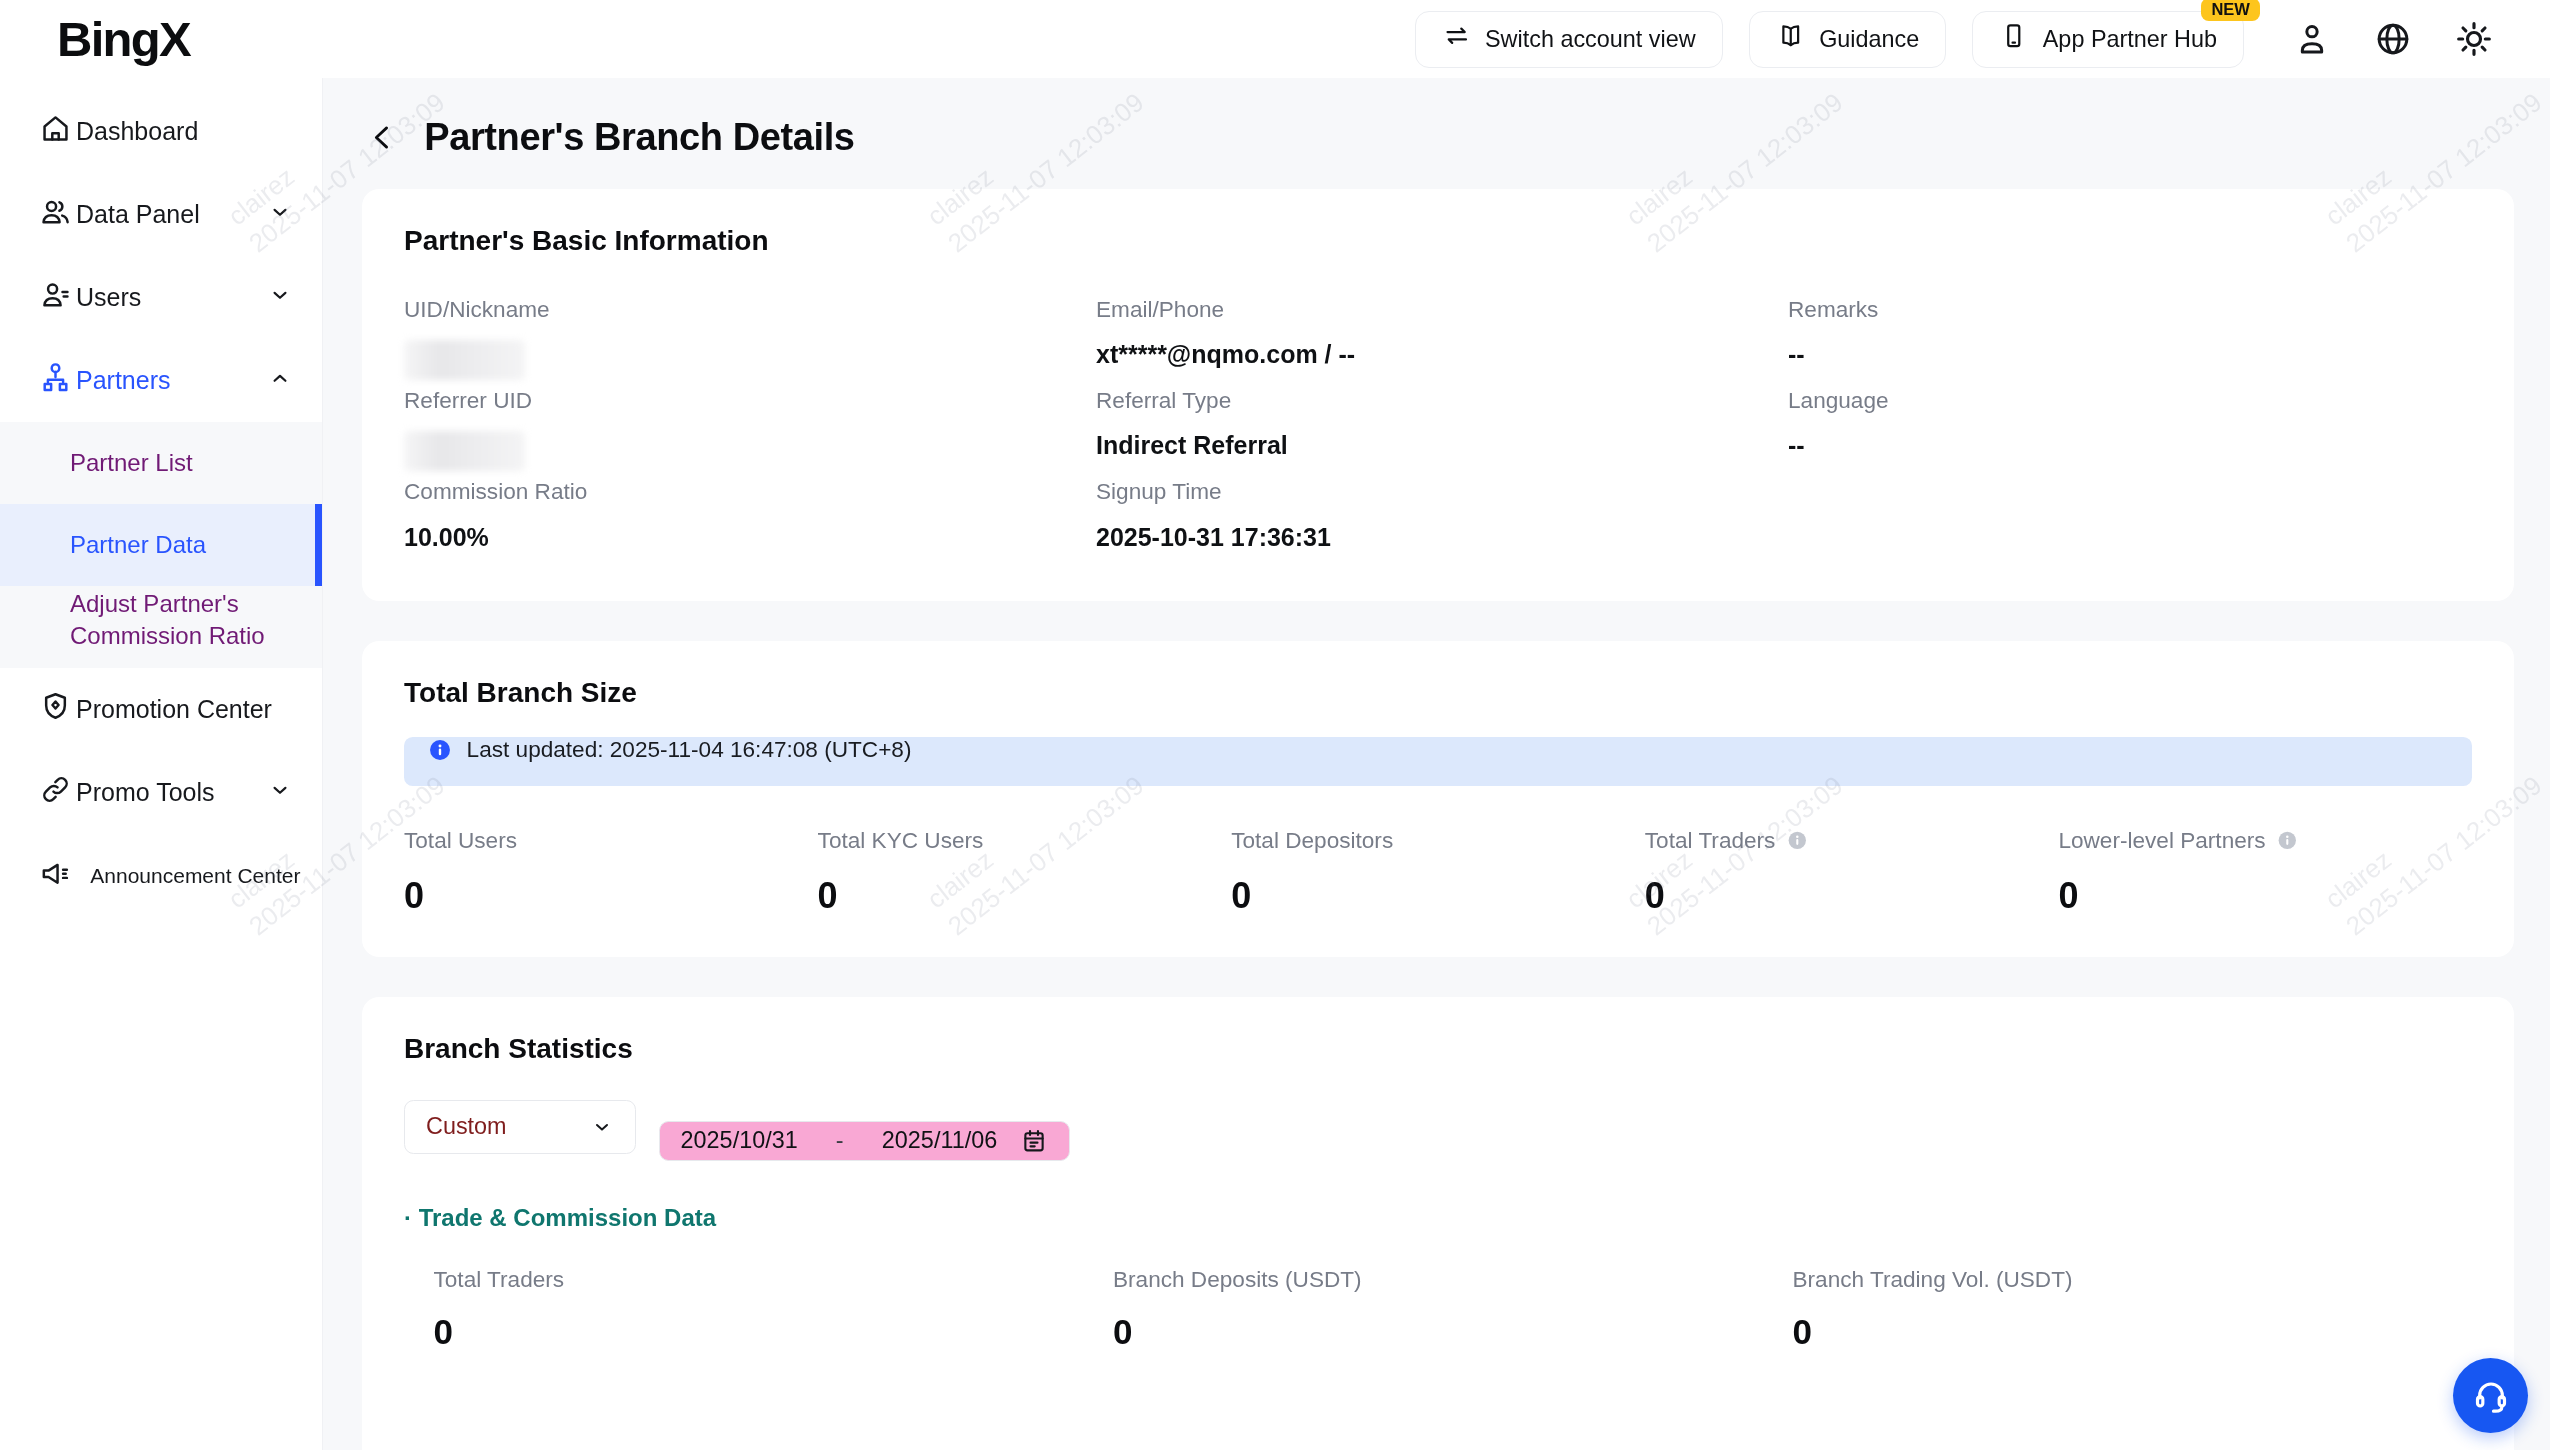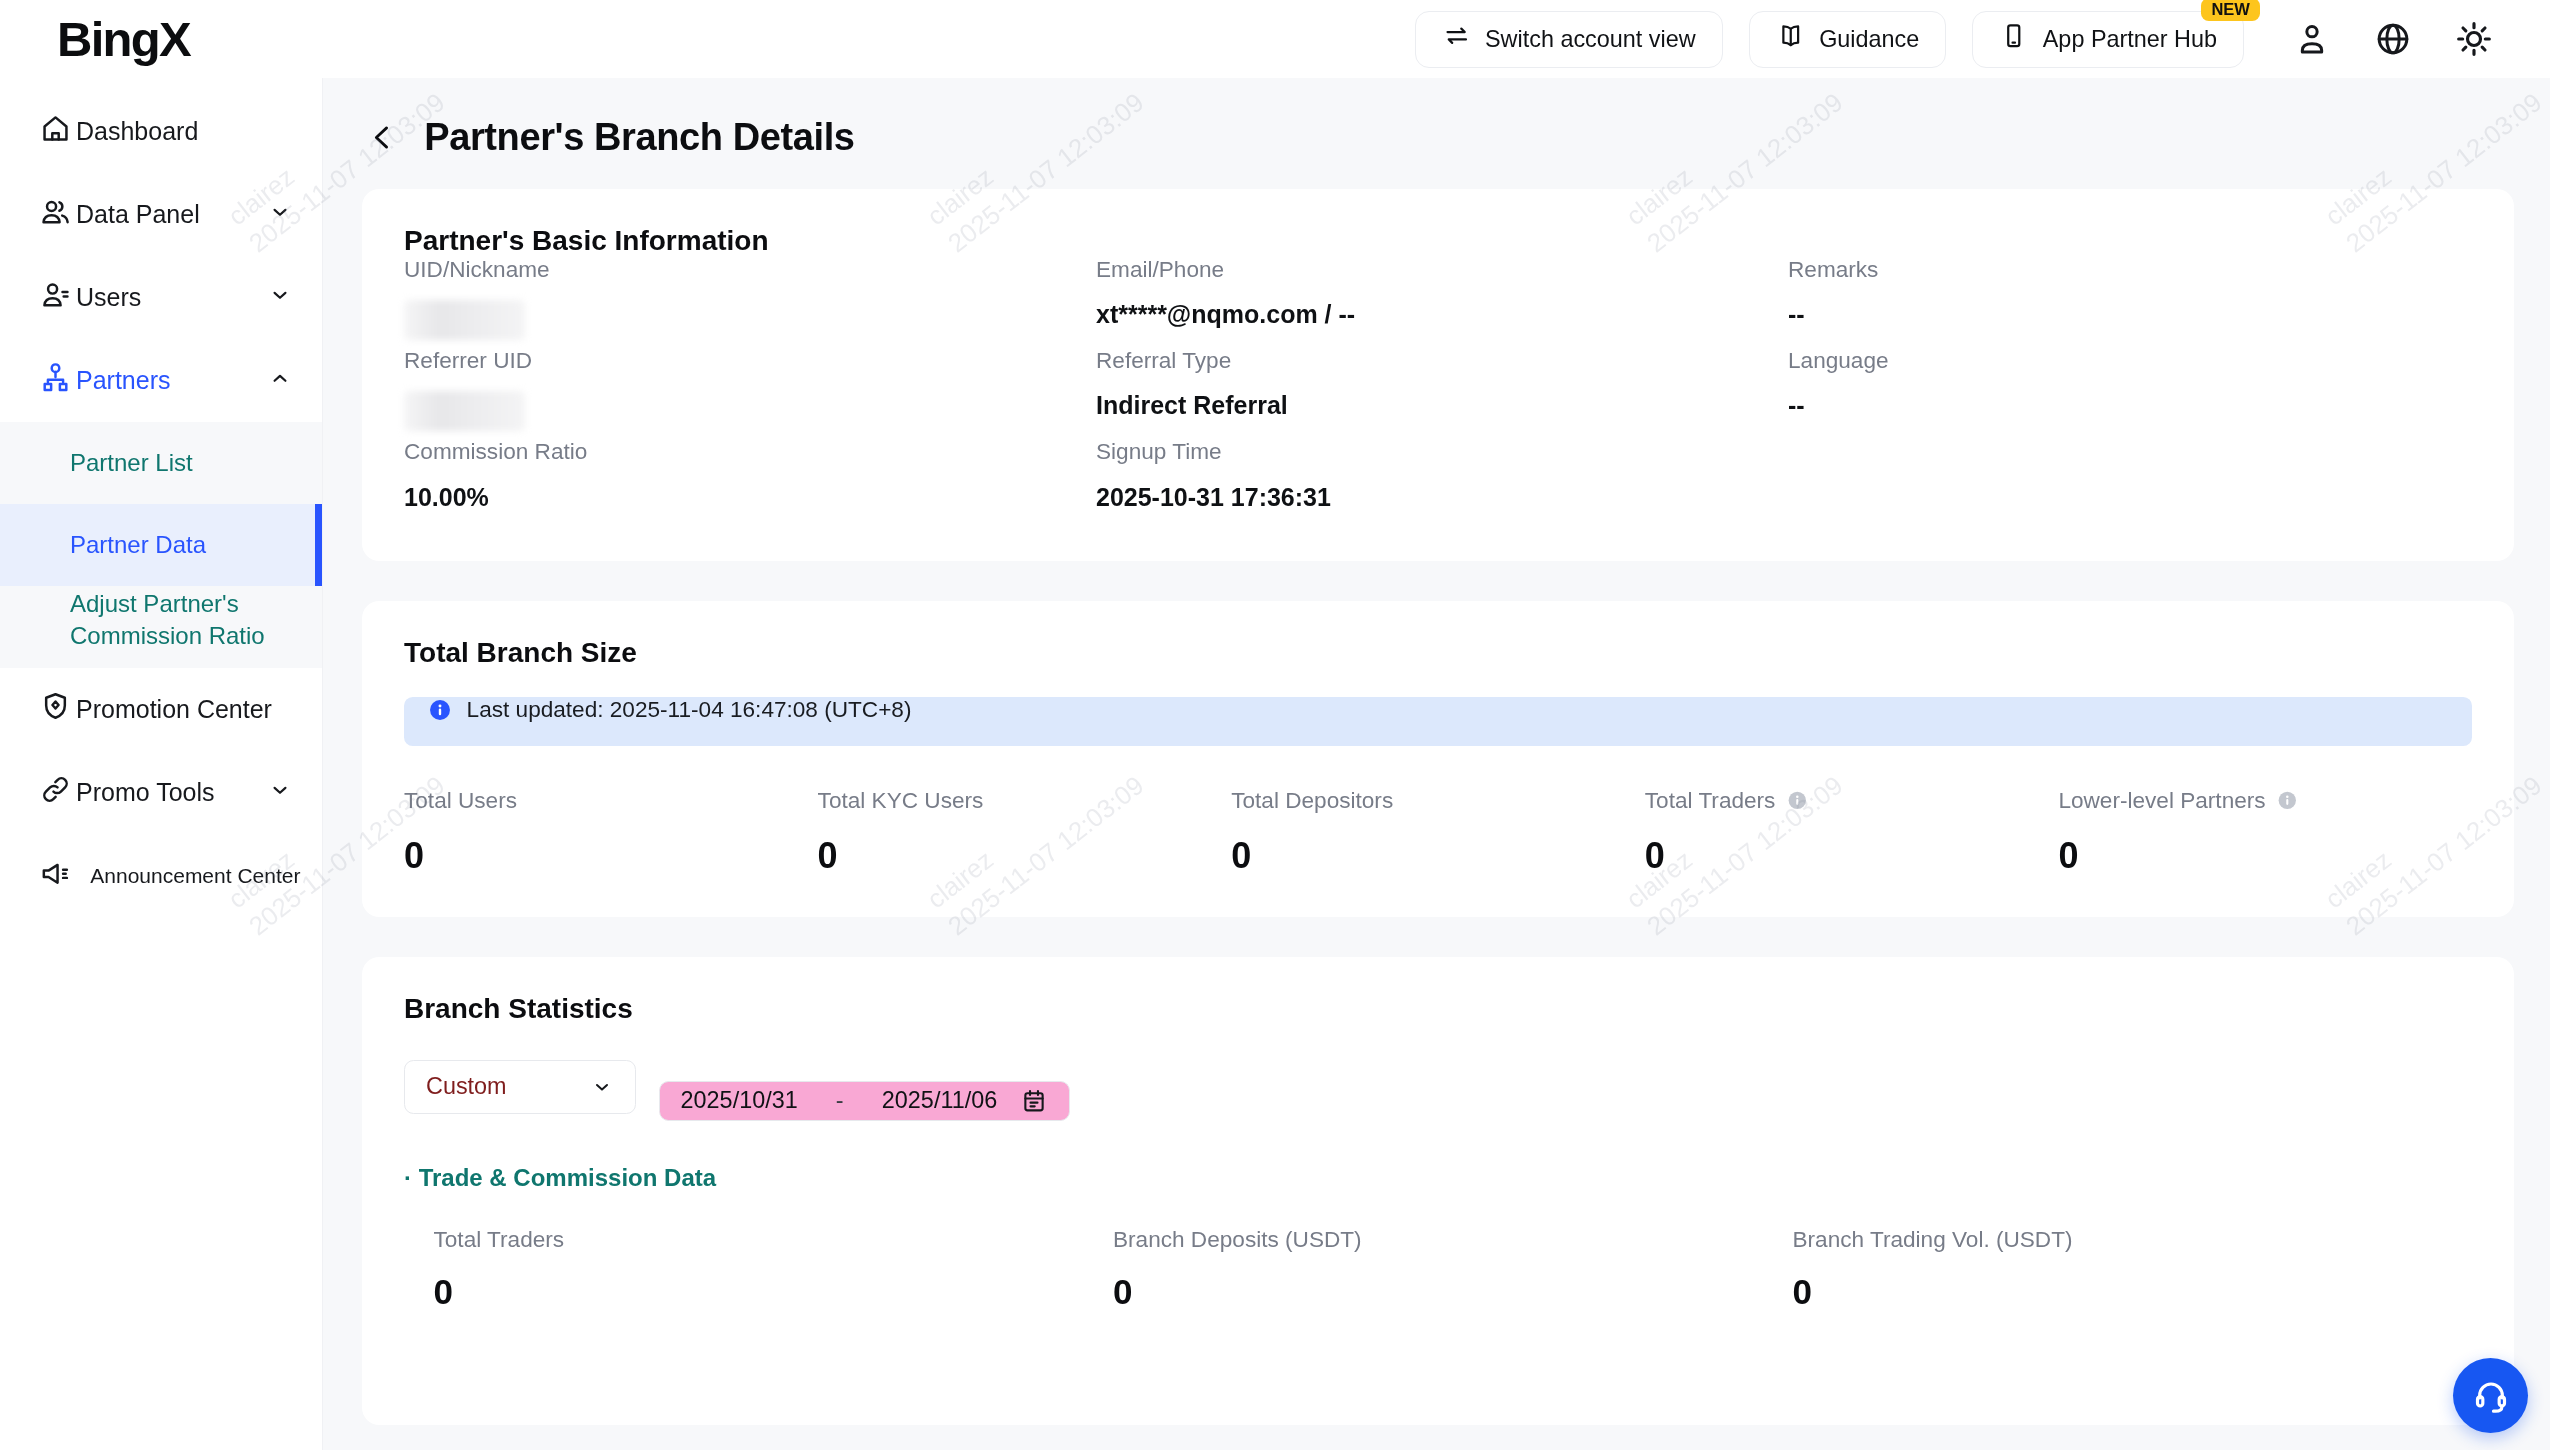--- a/index.html
+++ b/index.html
@@ -19,34 +19,34 @@
   
   .body-row{display:flex;height:1372px;}
   .sidebar{width:323px;background:#fff;border-right:0.9px solid #f0f1f4;flex:0 0 323px;padding-top:12px;position:relative;z-index:5;}
   .main{flex:1;background:#f7f8fa;padding:22.6px 36px 0 39px;position:relative;}
 
   
   .nav-item{height:83px;display:flex;align-items:center;gap:3px;padding:0 29.5px 0 38px;font-size:25px;color:#17191d;cursor:pointer;white-space:nowrap;}
   .nav-item .chev{margin-left:auto;}
   .nav-item.active-parent{color:#2954fe;}
   .submenu{background:#f7f8fa;}
-  .sub-item{display:flex;align-items:center;min-height:82px;padding:0 35px 0 70px;font-size:24px;color:#0f766e;cursor:pointer;}
+  .sub-item{display:flex;align-items:center;min-height:82px;padding:0 35px 0 70px;font-size:24px;color:#701a75;cursor:pointer;}
   .sub-item.active{background:#e9effd;color:#2954fe;box-shadow:inset -7px 0 0 #2954fe;}
   .sub-item.wrap{line-height:1.32;padding-top:0;padding-bottom:14px;}
 
   
   .page-title-row{display:flex;align-items:center;gap:22.6px;margin:15.6px 0 29.5px 1.7px;}
   .back-btn{width:38px;height:38px;display:flex;align-items:center;justify-content:center;cursor:pointer;}
   .page-title{font-size:38px;font-weight:800;color:#0c0d10;letter-spacing:-0.4px;}
 
   
   .card{background:#fff;border-radius:17.3px;padding:36px 42px 40px 42px;margin-bottom:40px;}
   .card-title{font-size:28px;font-weight:800;color:#0c0d10;}
 
-  .info-grid{display:grid;grid-template-columns:1fr 1fr 1fr;row-gap:43px;gap:8px;}
+  .info-grid{display:grid;grid-template-columns:1fr 1fr 1fr;row-gap:43px;margin-top:40px;gap:8px;}
   .field-label{font-size:22.6px;color:#777c88;margin-bottom:17.3px;}
   .field-value{font-size:25px;font-weight:700;color:#0f1114;}
   .blur-block{width:121px;height:40px;border-radius:5.2px;background:linear-gradient(90deg,#f5f5f6 0%,#e7e7e9 30%,#ececee 55%,#f4f4f5 100%);filter:blur(3.5px);}
 
   .banner{background:#dce8fc;border-radius:8.7px;height:49px;display:flex;align-items:flex-start;gap:14px;padding:0 22.6px;font-size:22.6px;color:#191c21;margin-top:28px;}
   .stats-grid5{display:grid;grid-template-columns:repeat(5,1fr);margin-top:42px;}
   .stat-label{font-size:22.6px;color:#777c88;display:flex;align-items:center;gap:10.4px;}
   .stat-value{font-size:36px;font-weight:800;color:#0c0d10;margin-top:21px;}
 
   .controls{display:flex;align-items:center;gap:22.6px;margin-top:28px;}

